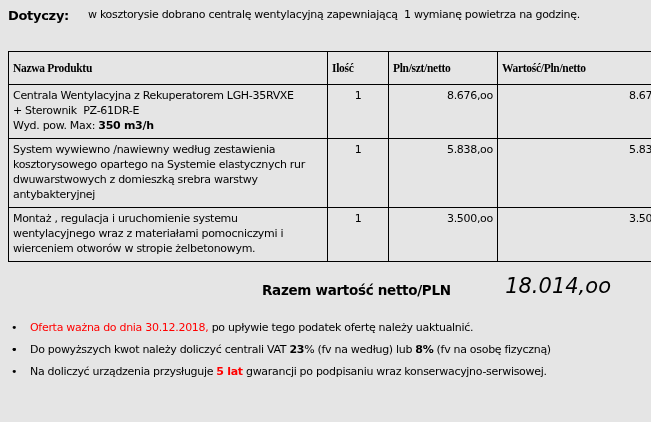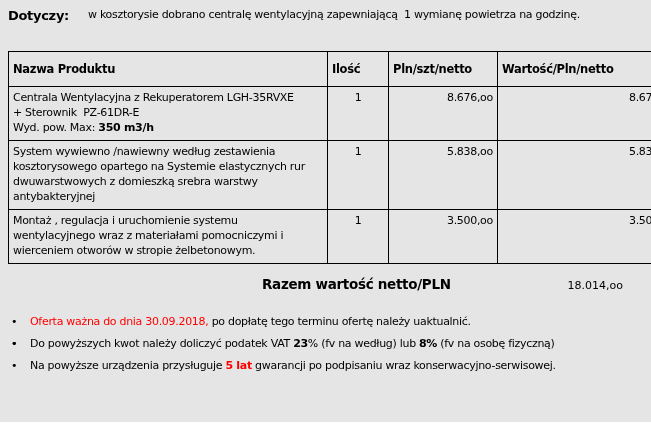--- a/index.html
+++ b/index.html
@@ -11,37 +11,37 @@
   }
   
   .dotyczy{display:flex;}
   .dotyczy-label{flex:none;width:80px;font-weight:bold;font-size:13px;line-height:15px;}
   .dotyczy-lines{font-size:11px;}
   .dotyczy-lines .line{line-height:14px;white-space:pre-wrap;}
   .dotyczy-lines .line + .line{margin-top:2px;}
   
   table.products{border-collapse:collapse;table-layout:fixed;width:635px;margin-top:28px;}
   table.products th,table.products td{border:1px solid var(--table-border,#000);}
-  table.products th{font-size:11.5px;font-weight:bold;padding:10px 4px;text-align:left;}
+  table.products th{font-size:11.5px;font-weight:bold;padding:10px 4px;text-align:left;font-family:Liberation Serif, serif;}
   th.col-qty,th.col-unit,th.col-total{text-align:center;}
   .col-name{width:310px;}
   .col-qty{width:52px;}
   .col-unit{width:100px;}
   .col-total{width:173px;}
   table.products td{font-size:11px;line-height:15px;vertical-align:top;padding:3px 4px 5px 4px;}
   td.cell-name{white-space:pre-wrap;}
   td.cell-qty{text-align:center;}
   td.cell-unit{text-align:right;padding-right:9px;}
   td.cell-total{text-align:right;padding-right:7px;}
   .bold{font-weight:bold;}
   .red{color:var(--accent-red,#f00);}
   
   .razem{display:flex;align-items:flex-end;margin-top:12px;}
   .razem-label{margin-left:254px;font-weight:bold;font-size:13.5px;}
-  .razem-value{margin-left:auto;margin-right:20px;font-size:11px;letter-spacing:0;}
+  .razem-value{margin-left:auto;margin-right:32px;font-size:21px;letter-spacing:0;font-style:italic;}
   
   .bullets{list-style:none;margin:20px 0 0 0;padding:0;}
   .bullets li{position:relative;padding-left:22px;font-size:11px;line-height:20px;margin-bottom:2px;}
   .bullets li .marker{position:absolute;left:3px;top:0;color:var(--text,#000);}
   .bullets li span.seg{white-space:pre-wrap;}
 </style>
 </head>
 <body>
 
 <div class="page">
@@ -90,20 +90,20 @@
       </tr>
     </tbody>
   </table>
 
   <div class="razem">
     <span class="razem-label">Razem wartość netto/PLN</span>
     <span class="razem-value">18.014,oo</span>
   </div>
 
   <ul class="bullets">
-    <li><span class="marker">•</span><span class="seg red">Oferta ważna do dnia 30.09.2018,</span><span class="seg"> po dopłatę tego terminu ofertę należy uaktualnić.</span></li>
+    <li><span class="marker">•</span><span class="seg red">Oferta ważna do dnia 30.12.2018,</span><span class="seg"> po upływie tego podatek ofertę należy uaktualnić.</span></li>
     <li><span class="marker">•</span></li>
-    <li><span class="marker">•</span><span class="seg">Do powyższych kwot należy doliczyć podatek VAT </span><span class="seg bold">23</span><span class="seg">% (fv na według) lub </span><span class="seg bold">8%</span><span class="seg"> (fv na osobę fizyczną)</span></li>
-    <li><span class="marker">•</span><span class="seg">Na powyższe urządzenia przysługuje </span><span class="seg red bold">5 lat</span><span class="seg"> gwarancji po podpisaniu wraz konserwacyjno-serwisowej.</span></li>
+    <li><span class="marker">•</span><span class="seg">Do powyższych kwot należy doliczyć centrali VAT </span><span class="seg bold">23</span><span class="seg">% (fv na według) lub </span><span class="seg bold">8%</span><span class="seg"> (fv na osobę fizyczną)</span></li>
+    <li><span class="marker">•</span><span class="seg">Na doliczyć urządzenia przysługuje </span><span class="seg red bold">5 lat</span><span class="seg"> gwarancji po podpisaniu wraz konserwacyjno-serwisowej.</span></li>
 
   </ul>
 
 </div>
 
 </body></html>

